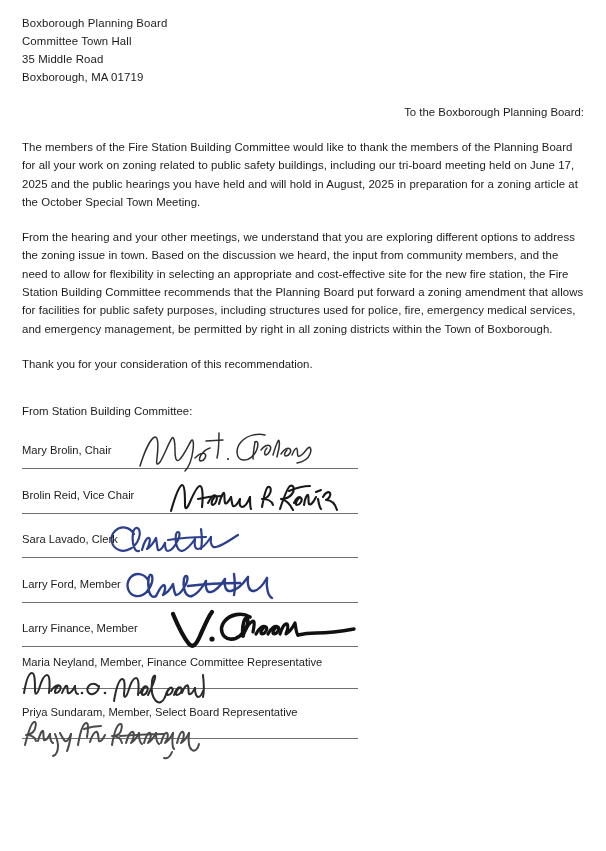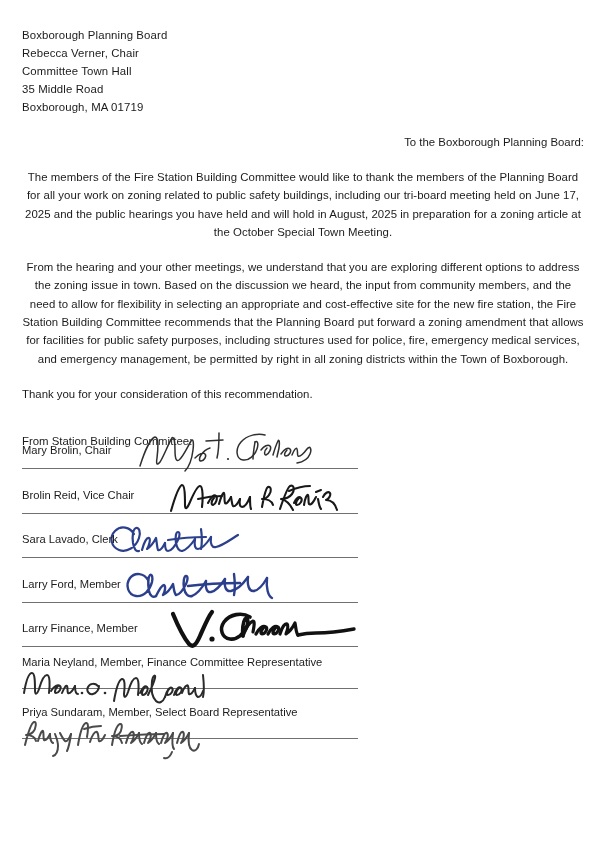--- a/index.html
+++ b/index.html
@@ -18,42 +18,42 @@
   .page {
     position: absolute;
     left: 0; top: 0;
     width: 606px;
     height: 851px;
     background: #ffffff;
   }
   .content {
     position: absolute;
     left: 22px;
-    top: 26px;
+    top: 14px;
     width: 562px;
   }
 
   .addr-line {
     font-size: 11.4px;
     line-height: 18px;
     letter-spacing: 0.01em;
     white-space: nowrap;
   }
 
   .salutation {
     font-size: 11.4px;
     line-height: 18px;
     margin-top: 17px;
     text-align: right;
   }
 
   .para {
     font-size: 11.4px;
     line-height: 18.3px;
-    text-align: center;
+    text-align: left;
     margin-top: 17px;
     letter-spacing: 0.005em;
   }
 
   .closing {
     font-size: 11.4px;
     line-height: 18px;
     margin-top: 17px;
   }
 
@@ -113,21 +113,20 @@
 </style>
 </head>
 <body>
 
 <div class="page">
 
   <div class="content">
 
     <div>
       <div class="addr-line">Boxborough Planning Board</div>
-      <div class="addr-line">Rebecca Verner, Chair</div>
       <div class="addr-line">Committee Town Hall</div>
       <div class="addr-line">35 Middle Road</div>
       <div class="addr-line">Boxborough, MA 01719</div>
     </div>
 
     <div class="salutation">To the Boxborough Planning Board:</div>
 
     <div class="para">The members of the Fire Station Building Committee would like to thank the members of the Planning Board for all your work on zoning related to public safety buildings, including our tri-board meeting held on June 17, 2025 and the public hearings you have held and will hold in August, 2025 in preparation for a zoning article at the October Special Town Meeting.</div>
     <div class="para">From the hearing and your other meetings, we understand that you are exploring different options to address the zoning issue in town. Based on the discussion we heard, the input from community members, and the need to allow for flexibility in selecting an appropriate and cost-effective site for the new fire station, the Fire Station Building Committee recommends that the Planning Board put forward a zoning amendment that allows for facilities for public safety purposes, including structures used for police, fire, emergency medical services, and emergency management, be permitted by right in all zoning districts within the Town of Boxborough.</div>
 

